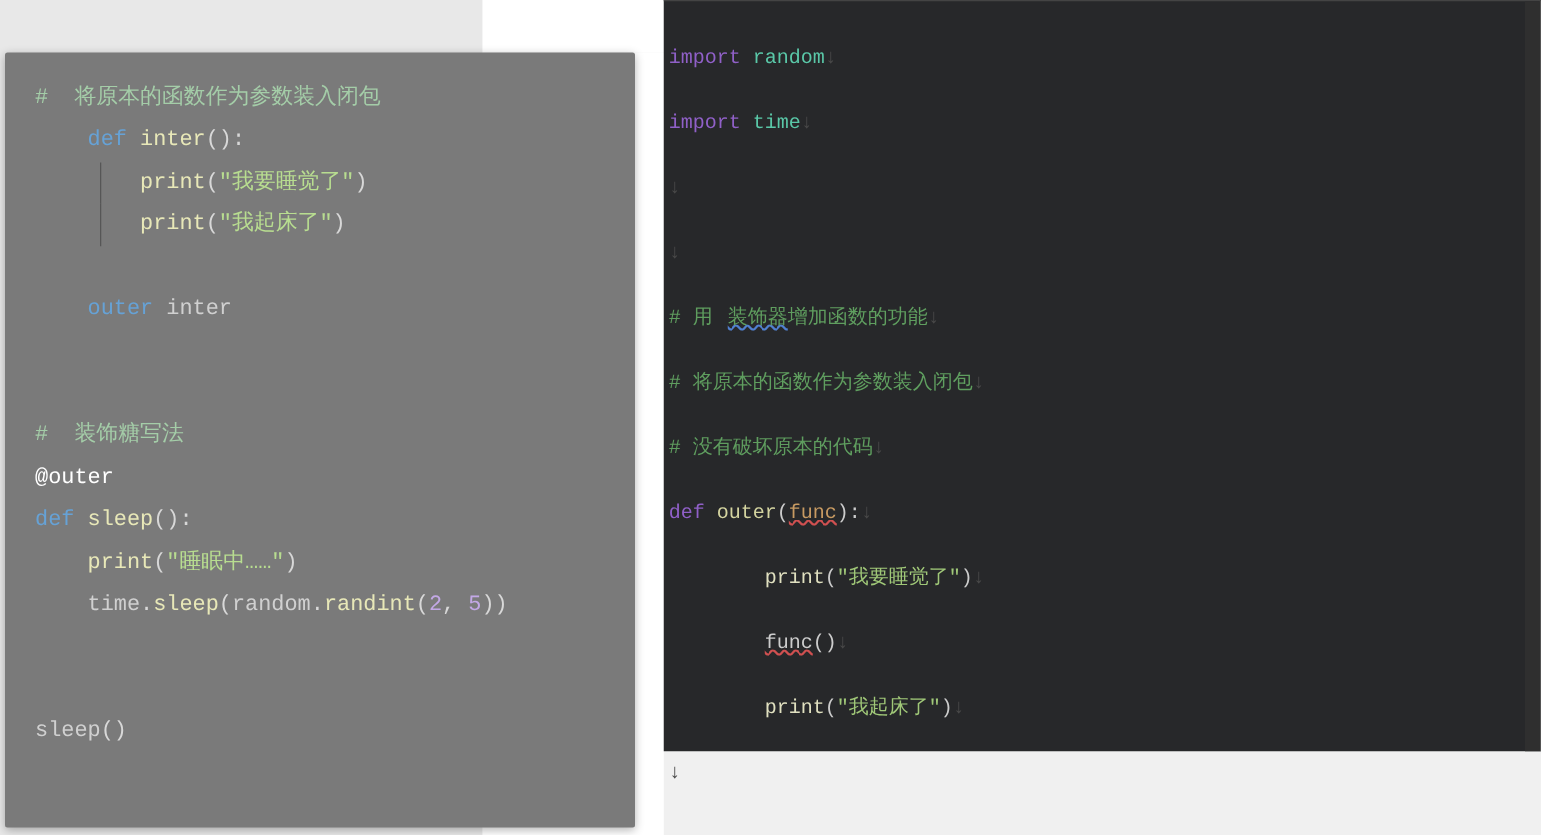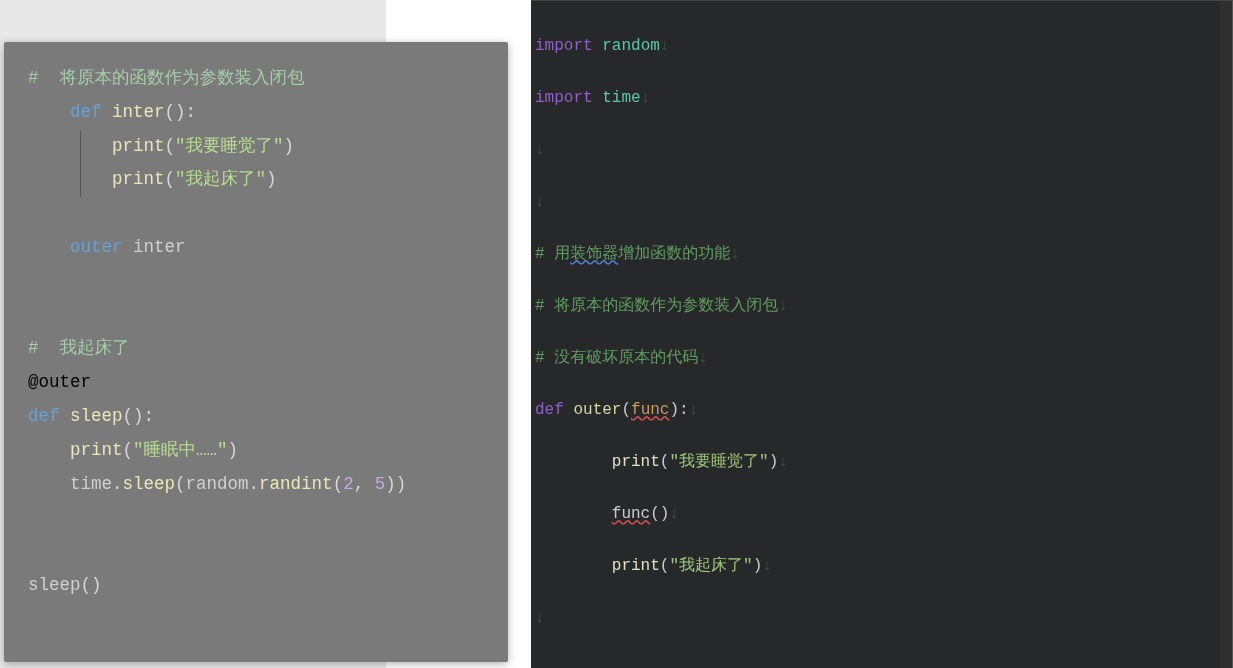--- a/index.html
+++ b/index.html
@@ -45,30 +45,30 @@
   }
 
   .left-panel .token { white-space: pre; }
   .left-panel .comment { color: #a4cda8; }
   .left-panel .kw { color: #66a2d6; }
   .left-panel .fn { color: #e8e8b8; }
   .left-panel .param { color: #d89858; }
   .left-panel .punct { color: #d8d8d8; }
   .left-panel .str { color: #b8dd90; }
   .left-panel .plain { color: #d0d0d0; }
-  .left-panel .deco { color: #000000; }
+  .left-panel .deco { color: #ffffff; }
   .left-panel .num { color: #c3a8e6; }
 
   
   .right-panel {
     position: absolute;
     left: 531px;
     top: 0;
     width: 702px;
-    height: 668px;
+    height: 601px;
     background: #27282a;
     font-size: 16px;
     line-height: 26px;
     border-top: 1px solid #444;
     border-right: 1px solid #555;
   }
   .right-gutter {
     position: absolute;
     left: 386px;
     top: 0;
@@ -101,20 +101,21 @@
   .right-panel .call    { color: #e0e0c0; }
   .right-panel .eol     { color: #4a4a4a; }
 
   .squiggle-red {
     text-decoration: underline wavy #d05050;
     text-decoration-skip-ink: none;
   }
   .squiggle-blue {
     text-decoration: underline wavy #5080d0;
     text-decoration-skip-ink: none;
+    margin-left: 12px;
   }
 
   .right-scroll {
     position:absolute;
     right:0; top:0;
     width:12px; height:100%;
     background:#2f2f2f;
   }
 </style>
 </head>
@@ -127,21 +128,21 @@
 
 <div class="left-panel">
   <div class="token"><span class="comment">#  将原本的函数作为参数装入闭包</span></div>
   <div class="token"><span class="plain">    </span><span class="kw">def</span><span class="plain"> </span><span class="fn">inter</span><span class="punct">():</span></div>
   <div class="token" style="position:relative;"><span style="position:absolute;left:52px;top:0;bottom:0;width:1px;background:#565656;"></span><span class="plain">        </span><span class="fn">print</span><span class="punct">(</span><span class="str">"我要睡觉了"</span><span class="punct">)</span></div>
   <div class="token" style="position:relative;"><span style="position:absolute;left:52px;top:0;bottom:0;width:1px;background:#565656;"></span><span class="plain">        </span><span class="fn">print</span><span class="punct">(</span><span class="str">"我起床了"</span><span class="punct">)</span></div>
   <div class="token">&nbsp;</div>
   <div class="token"><span class="plain">    </span><span class="kw">outer</span><span class="plain"> </span><span class="plain">inter</span></div>
   <div class="token">&nbsp;</div>
   <div class="token">&nbsp;</div>
-  <div class="token"><span class="comment">#  我起床了</span></div>
+  <div class="token"><span class="comment">#  装饰糖写法</span></div>
   <div class="token"><span class="deco">@outer</span></div>
   <div class="token"><span class="kw">def</span><span class="plain"> </span><span class="fn">sleep</span><span class="punct">():</span></div>
   <div class="token"><span class="plain">    </span><span class="fn">print</span><span class="punct">(</span><span class="str">"睡眠中……"</span><span class="punct">)</span></div>
   <div class="token"><span class="plain">    </span><span class="plain">time</span><span class="punct">.</span><span class="fn">sleep</span><span class="punct">(</span><span class="plain">random</span><span class="punct">.</span><span class="fn">randint</span><span class="punct">(</span><span class="num">2</span><span class="punct">, </span><span class="num">5</span><span class="punct">))</span></div>
   <div class="token">&nbsp;</div>
   <div class="token">&nbsp;</div>
   <div class="token"><span class="plain">sleep</span><span class="punct">()</span></div>
 </div>
 
 <div class="right-panel">

